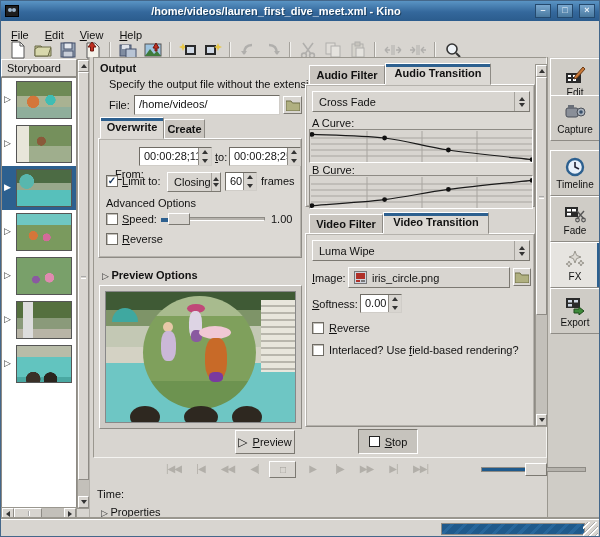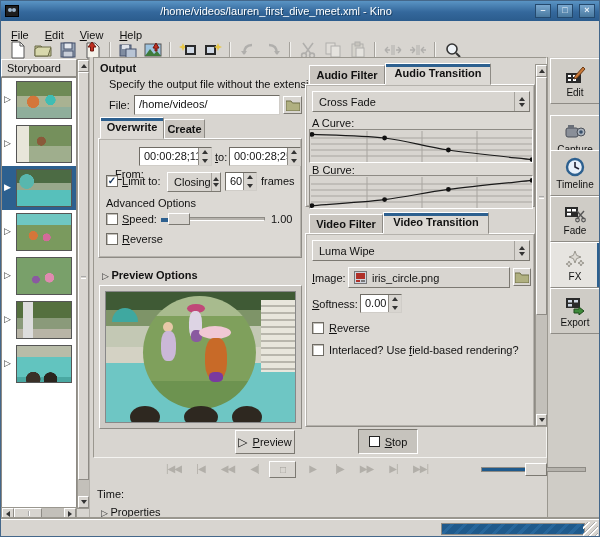--- a/index.html
+++ b/index.html
@@ -9,21 +9,21 @@
   *{box-sizing:border-box;}
   u{text-decoration:underline;}
 
   
   .titlebar{position:absolute;left:0;top:0;right:0;height:20px;
     background:linear-gradient(180deg,#5a94c4 0%,#34689c 55%,#2b5c8d 100%);
     display:flex;align-items:center;padding:0 4px;gap:4px;}
   .app-icon{width:14px;height:12px;background:#1d1d1d;border:1px solid #000;position:relative;flex:0 0 auto;}
   .app-icon::before{content:"";position:absolute;left:2px;top:2px;width:4px;height:4px;border-radius:50%;background:#9ab4cc;}
   .app-icon::after{content:"";position:absolute;right:2px;top:2px;width:4px;height:4px;border-radius:50%;background:#9ab4cc;}
-  .title{flex:1;text-align:center;color:#fff;font-weight:normal;text-shadow:1px 1px 0 #1c4163;white-space:nowrap;overflow:hidden;}
+  .title{flex:1;text-align:center;color:#fff;font-weight:bold;text-shadow:1px 1px 0 #1c4163;white-space:nowrap;overflow:hidden;}
   .winbtn{width:16px;height:14px;margin-left:2px;flex:0 0 auto;
     background:linear-gradient(180deg,#79a7cf,#49799f);border:1px solid #24496d;
     color:#eaf2f9;font-size:9px;line-height:11px;text-align:center;font-weight:bold;}
 
   
   .menubar{position:absolute;left:0;top:20px;right:0;height:18px;display:flex;align-items:center;padding:0 3px;gap:2px;}
   .menu-item{padding:11px 7px 2px 7px;}
   .toolbar{position:absolute;left:0;top:38px;right:0;height:22px;display:flex;align-items:center;padding:0 4px;}
   .tbtn{width:25px;height:21px;display:flex;align-items:center;justify-content:center;flex:0 0 auto;}
   .tsep{width:2px;height:17px;border-left:1px solid #a5a29c;border-right:1px solid #f2f1ee;margin:0 4px;flex:0 0 auto;}
@@ -531,21 +531,21 @@
       <svg width="22" height="20" viewBox="0 0 22 20">
           <rect x="2" y="8" width="15" height="10" fill="#2a2a2a"></rect>
           <rect x="4" y="10" width="3" height="2" fill="#fff"></rect>
           <rect x="9" y="10" width="3" height="2" fill="#fff"></rect>
           <rect x="4" y="14" width="3" height="2" fill="#fff"></rect>
           <rect x="9" y="14" width="3" height="2" fill="#fff"></rect>
           <path d="M19 2l2 2-8 9-3 1 1-3z" fill="#c87838" stroke="#6a3c18"></path>
         </svg>
       <span>Edit</span>
       </div>
-    <div class="rtab" style="top:58px;align-items:center;">
+    <div class="rtab" style="top:38px;align-items:center;">
       <svg width="22" height="20" viewBox="0 0 22 20">
           <rect x="2" y="6" width="12" height="9" rx="2" fill="#8a8f98" stroke="#4a4f58"></rect>
           <circle cx="17" cy="10" r="4" fill="#aab2bc" stroke="#4a4f58"></circle>
           <circle cx="17" cy="10" r="1.8" fill="#39506a"></circle>
           <rect x="4" y="3" width="6" height="3" fill="#6a6f78"></rect>
         </svg>
       <span>Capture</span>
       </div>
     <div class="rtab" style="top:93px;">
       <svg width="20" height="20" viewBox="0 0 20 20">

